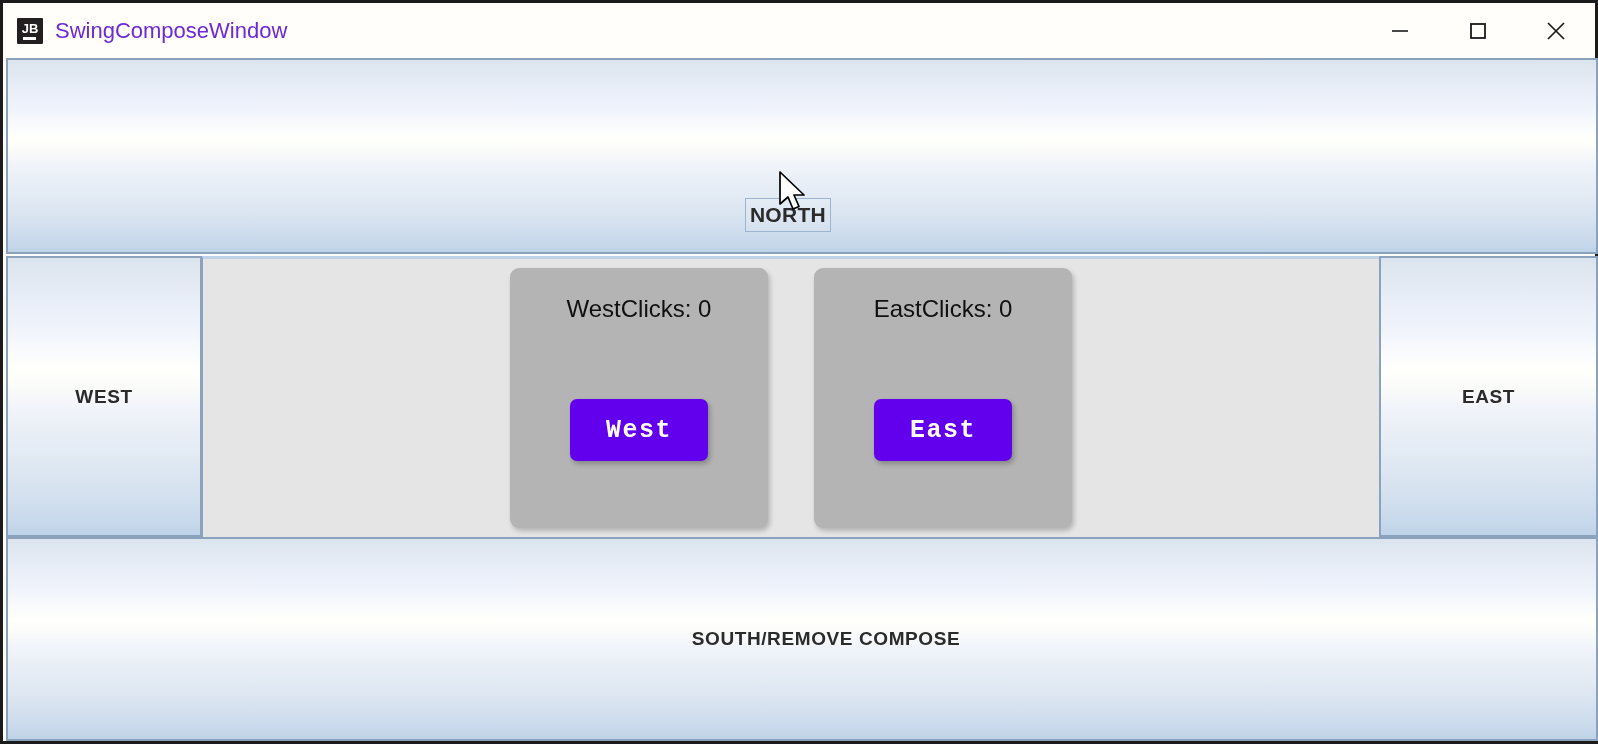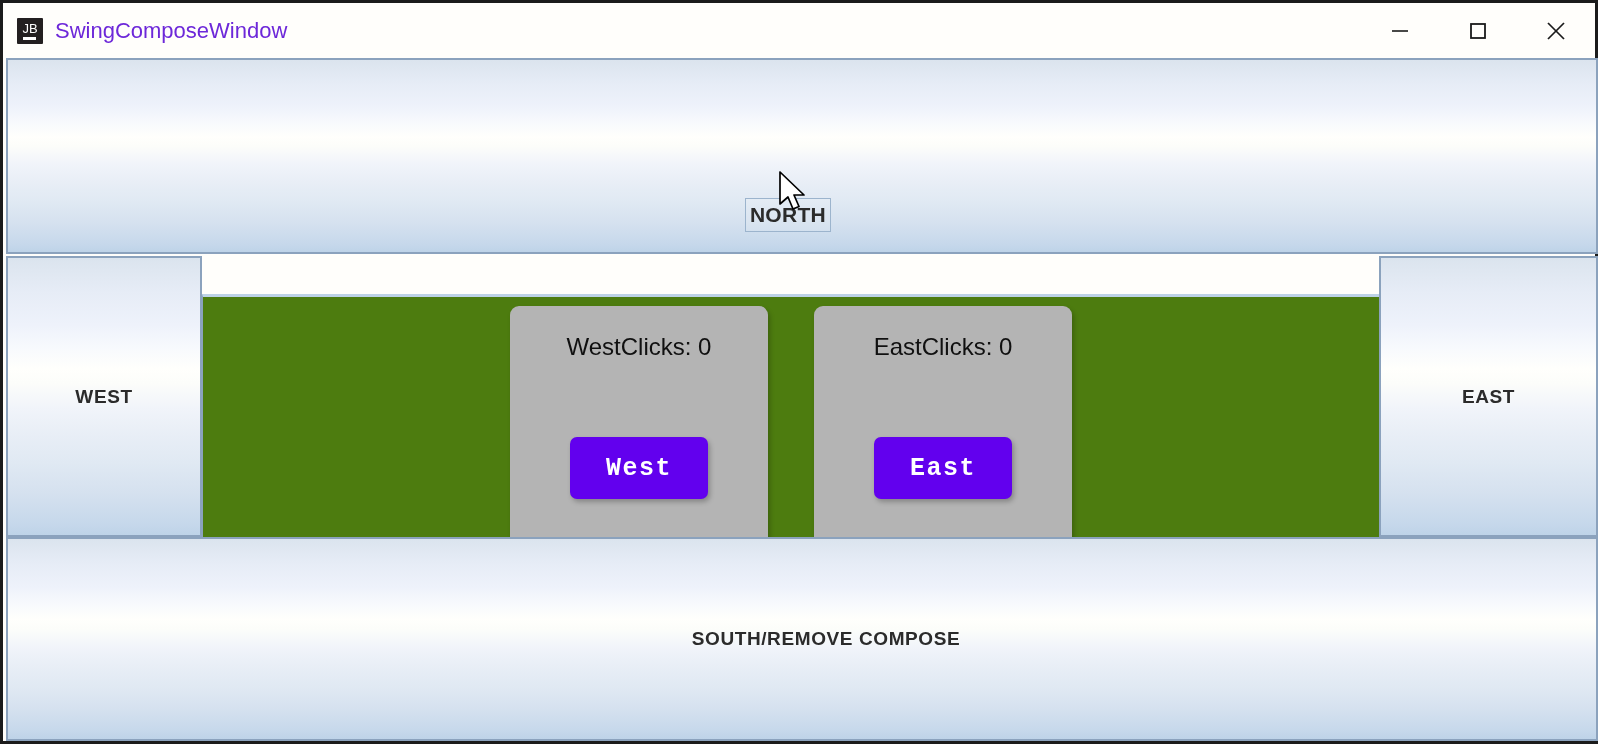--- a/index.html
+++ b/index.html
@@ -24,21 +24,21 @@
     box-sizing:border-box;
   }
   .app-icon{
     width:26px;height:26px;margin-left:14px;margin-right:12px;
     background:#231f20;
     position:relative;border-radius:1px;
     display:flex;align-items:center;justify-content:center;
     flex:0 0 auto;
   }
   .app-icon .jb{
-    color:#ffffff;font-size:13px;font-weight:normal;
+    color:#ffffff;font-size:13px;font-weight:bold;
     letter-spacing:0px;line-height:1;margin-bottom:4px;
     font-family:"Liberation Sans", sans-serif;
   }
   .app-icon .bar{
     position:absolute;left:6px;bottom:4px;width:13px;height:3px;background:#ffffff;
   }
   .title-text{
     font-size:22px;color:#6d28d9;font-weight:400;
     font-family:"Liberation Sans", sans-serif;
     white-space:nowrap;
@@ -102,27 +102,26 @@
     font-family:"Liberation Sans", sans-serif;
   }
   .east{
     position:absolute;right:0;top:0;width:219px;height:281px;
     box-sizing:border-box;
     border:2px solid #8ba2bd;
     display:flex;align-items:center;justify-content:center;
   }
   .center{
     position:absolute;left:196px;top:0;right:219px;height:281px;
-    background:#4d7c0f;
+    background:#e5e5e5;
     box-sizing:border-box;
     border-top:3px solid #bdd2e6;
     border-left:1px solid #8ba2bd;
     display:flex;align-items:center;justify-content:center;
     gap:46px;
-    margin-top:38px;
   }
   .card{
     width:258px;height:260px;
     background:#b4b4b4;
     border-radius:9px;
     box-shadow:2px 3px 5px rgba(0,0,0,0.22);
     display:flex;flex-direction:column;align-items:center;
     box-sizing:border-box;
     padding-top:27px;
     position:relative;

